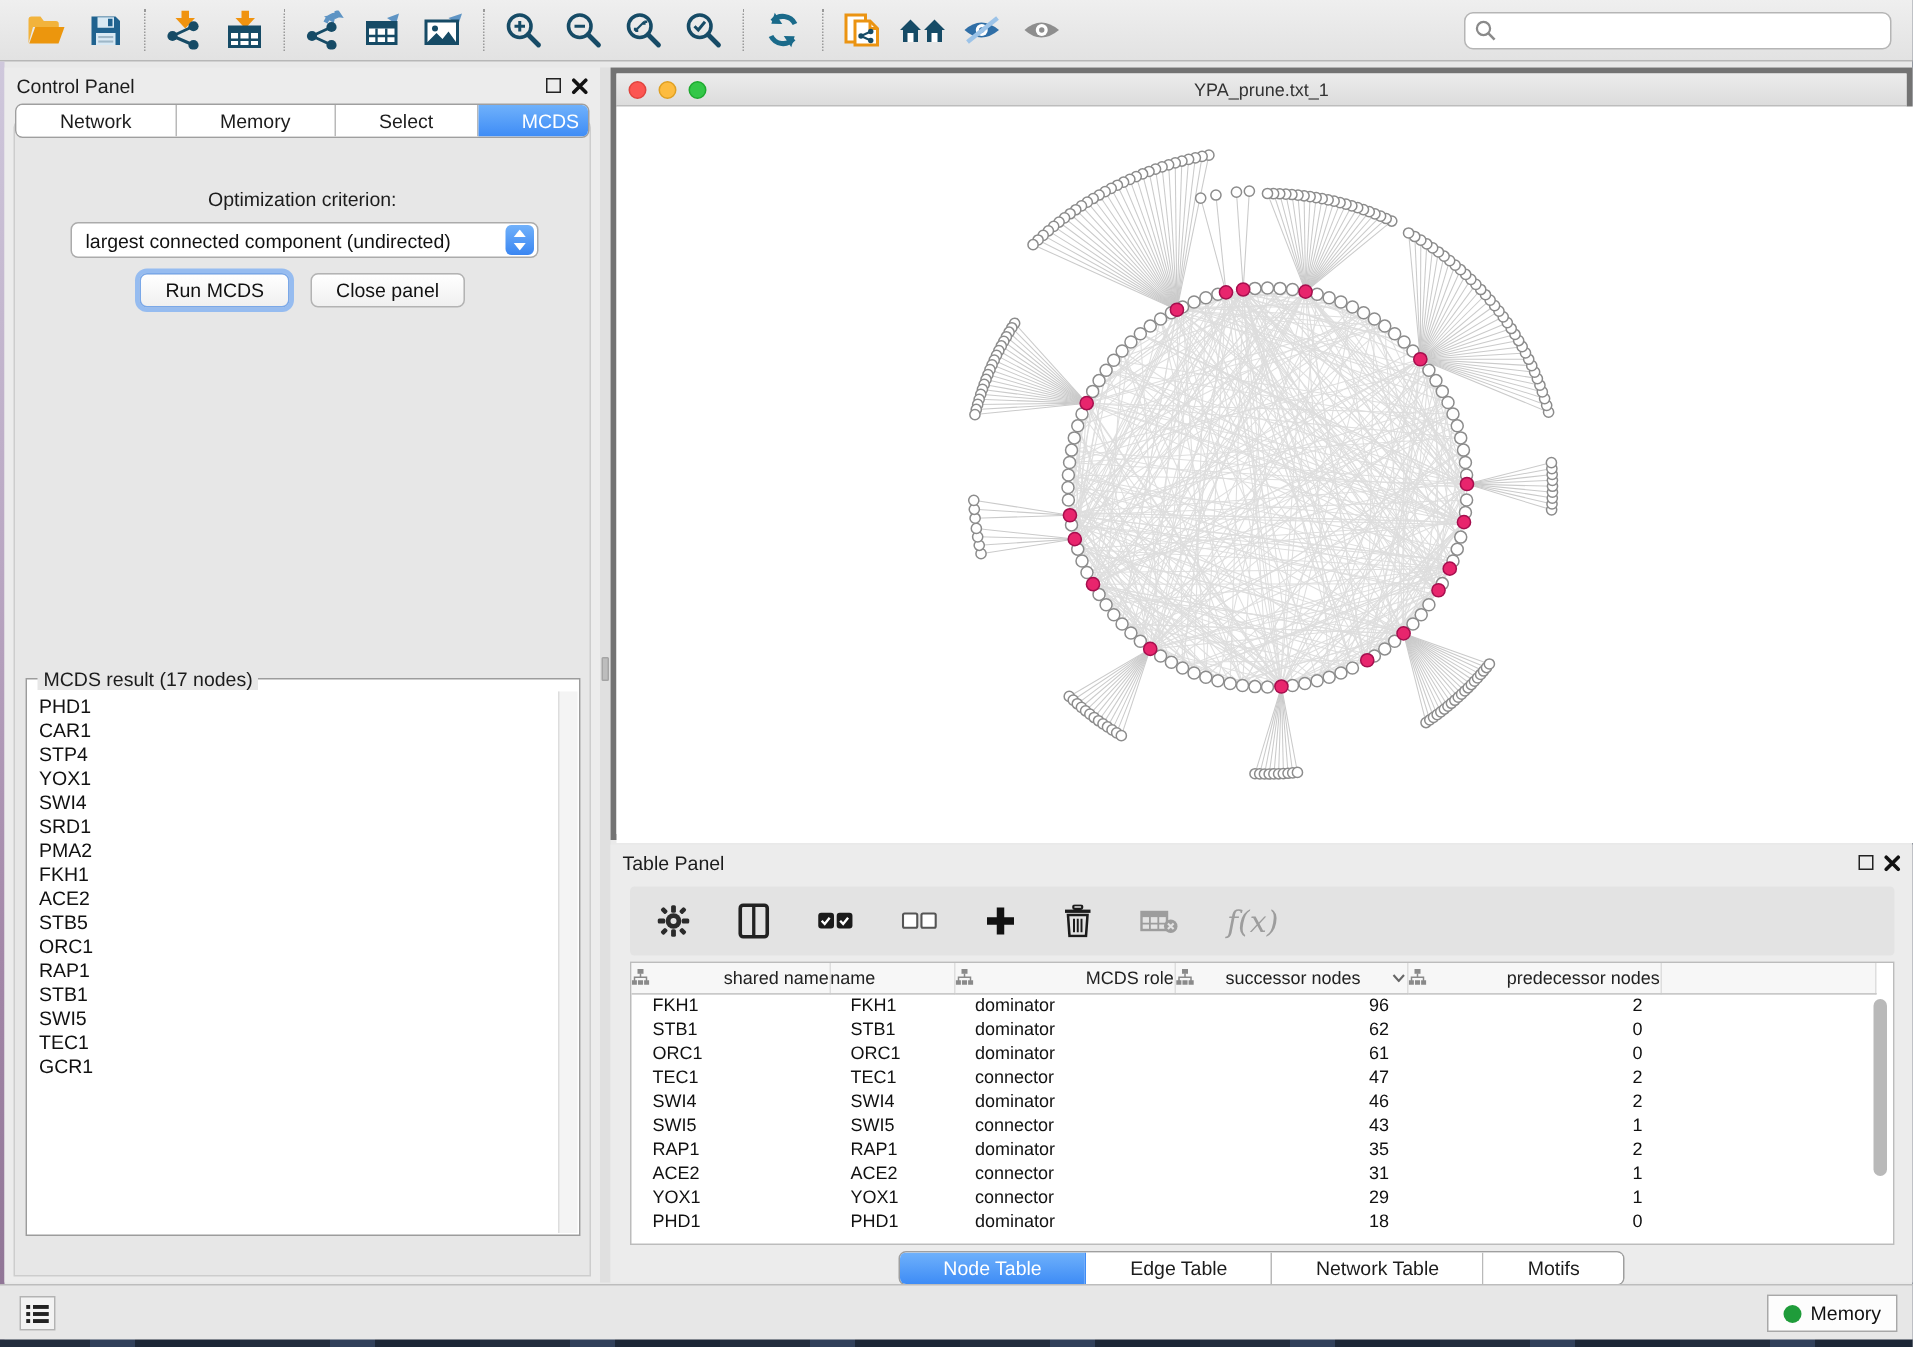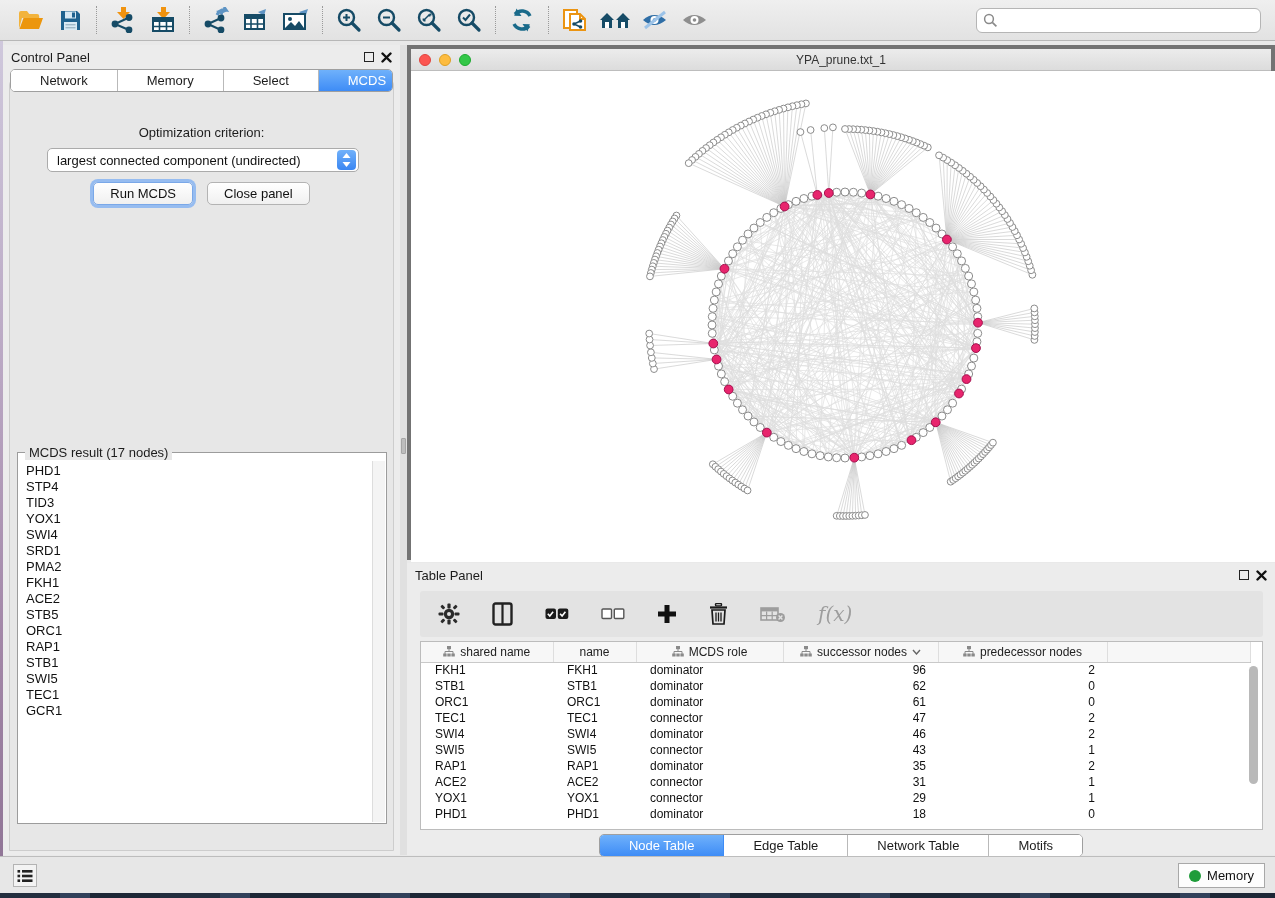--- a/index.html
+++ b/index.html
@@ -81,21 +81,21 @@
   
   .table-panel { position:absolute; left:407px; top:563px; width:868px; height:292px; background:#ececec; }
   .tp-toolbar { position:absolute; left:13px; top:28px; width:843px; height:46px; background:#e3e3e3;
     border-radius:3px; display:flex; align-items:center; gap:32px; padding-left:18px; }
   .tp-tool { display:flex; align-items:center; justify-content:center; }
   .tp-table { position:absolute; left:13px; top:78px; width:843px; height:189px; background:#fff;
     border:1px solid #bcbcbc; overflow:hidden; }
   table.node-table { border-collapse:collapse; table-layout:fixed; width:829px; font-size:12px; }
   .node-table th { height:20px; background:#f7f7f7; border-bottom:1px solid #c9c9c9;
     border-right:1px solid #dedede; font-weight:normal; color:#222; }
-  .th-inner { display:flex; align-items:center; justify-content:center; gap:5px; }
+  .th-inner { display:flex; align-items:center; justify-content:space-between; gap:5px; }
   .node-table td { height:16px; padding:0; color:#111; white-space:nowrap; overflow:hidden; }
   td.cell-text { padding-left:14px; }
   td.cell-num { text-align:right; padding-right:12px; }
   .tp-scroll { position:absolute; right:2px; top:22px; width:12px; height:163px; background:#fff; }
   .tp-thumb { position:absolute; left:1px; top:2px; width:9px; height:118px; background:#b9b9b9; border-radius:5px; }
   .tp-tabrow { position:absolute; left:0; top:271px; width:100%; display:flex; justify-content:center; }
 
   
   .status-bar { position:absolute; left:0; top:856px; width:1275px; height:37px; background:#e7e7e7;
     border-top:1px solid #bdbdbd; }
@@ -290,22 +290,22 @@
         </span>
       </div>
       <div class="btn-row">
         <button class="mac-btn focused">Run MCDS</button>
         <button class="mac-btn">Close panel</button>
       </div>
       <div class="result-box">
         <span class="result-legend">MCDS result (17 nodes)</span>
         <div class="result-list" id="result-list">
             <div>PHD1</div>
+            <div>CAR1</div>
             <div>STP4</div>
-            <div>TID3</div>
             <div>YOX1</div>
             <div>SWI4</div>
             <div>SRD1</div>
             <div>PMA2</div>
             <div>FKH1</div>
             <div>ACE2</div>
             <div>STB5</div>
             <div>ORC1</div>
             <div>RAP1</div>
             <div>STB1</div>

